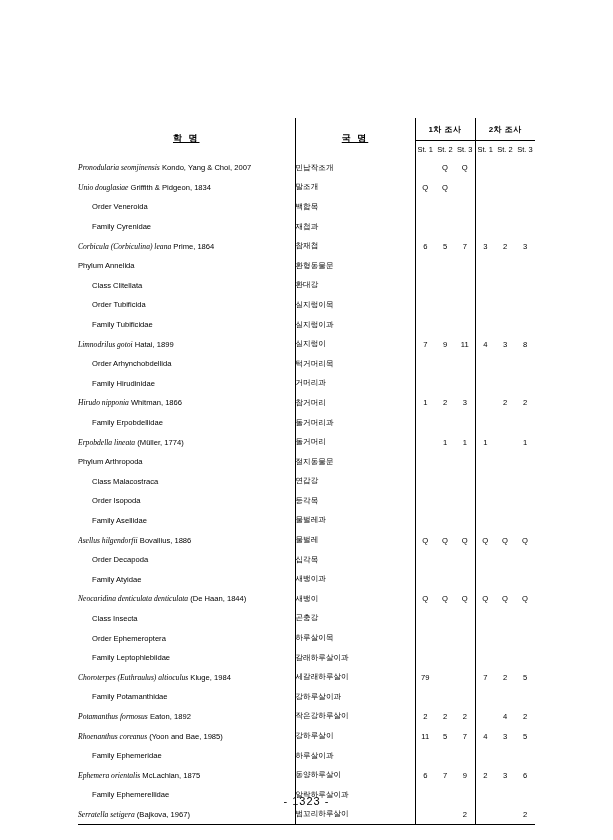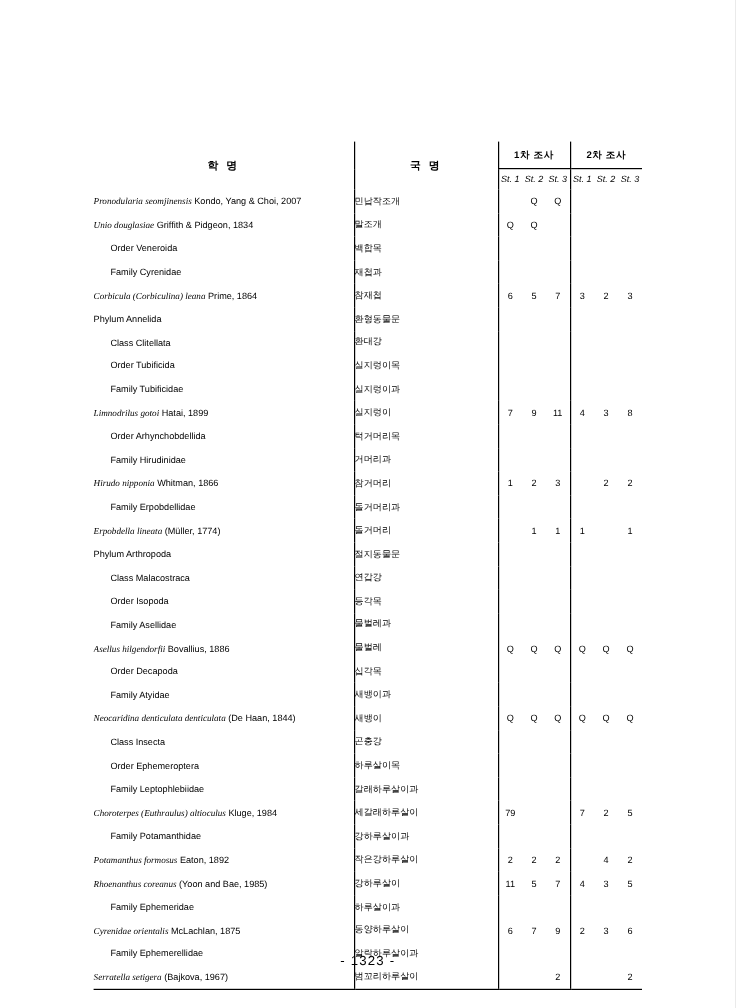--- a/index.html
+++ b/index.html
@@ -45,24 +45,24 @@
   .hdr-top th.survey {
     font-size: 8px;
     letter-spacing: 0.5px;
     border-bottom: 0.8px solid #000;
   }
   .hdr-sub th {
     height: 17px;
     font-weight: normal;
     font-size: 7.5px;
     border-bottom: 0.8px solid #000;
-    font-style: italic;
   }
   .hdr-top th.name-col, .hdr-top th.kname-col {
     border-bottom: none;
+    text-decoration: underline;
   }
   .vline-l { border-left: 0.8px solid #000 !important; }
   tbody tr td {
     height: 19.6px;
     border-bottom: 0.6px solid #a9a9a9;
   }
   tbody tr:last-child td {
     border-bottom: 1.2px solid #000;
     margin-left: 45px;
   }
@@ -430,21 +430,21 @@
             <td class="sci indent1">Family Ephemeridae</td>
             <td class="kor vline-l">하루살이과</td>
             <td class="num vline-l"></td>
             <td class="num"></td>
             <td class="num"></td>
             <td class="num vline-l"></td>
             <td class="num"></td>
             <td class="num"></td>
           </tr>
           <tr>
-            <td class="sci"><span class="ital">Cyrenidae orientalis</span> McLachlan, 1875</td>
+            <td class="sci"><span class="ital">Ephemera orientalis</span> McLachlan, 1875</td>
             <td class="kor vline-l">동양하루살이</td>
             <td class="num vline-l">6</td>
             <td class="num">7</td>
             <td class="num">9</td>
             <td class="num vline-l">2</td>
             <td class="num">3</td>
             <td class="num">6</td>
           </tr>
           <tr>
             <td class="sci indent1">Family Ephemerellidae</td>

